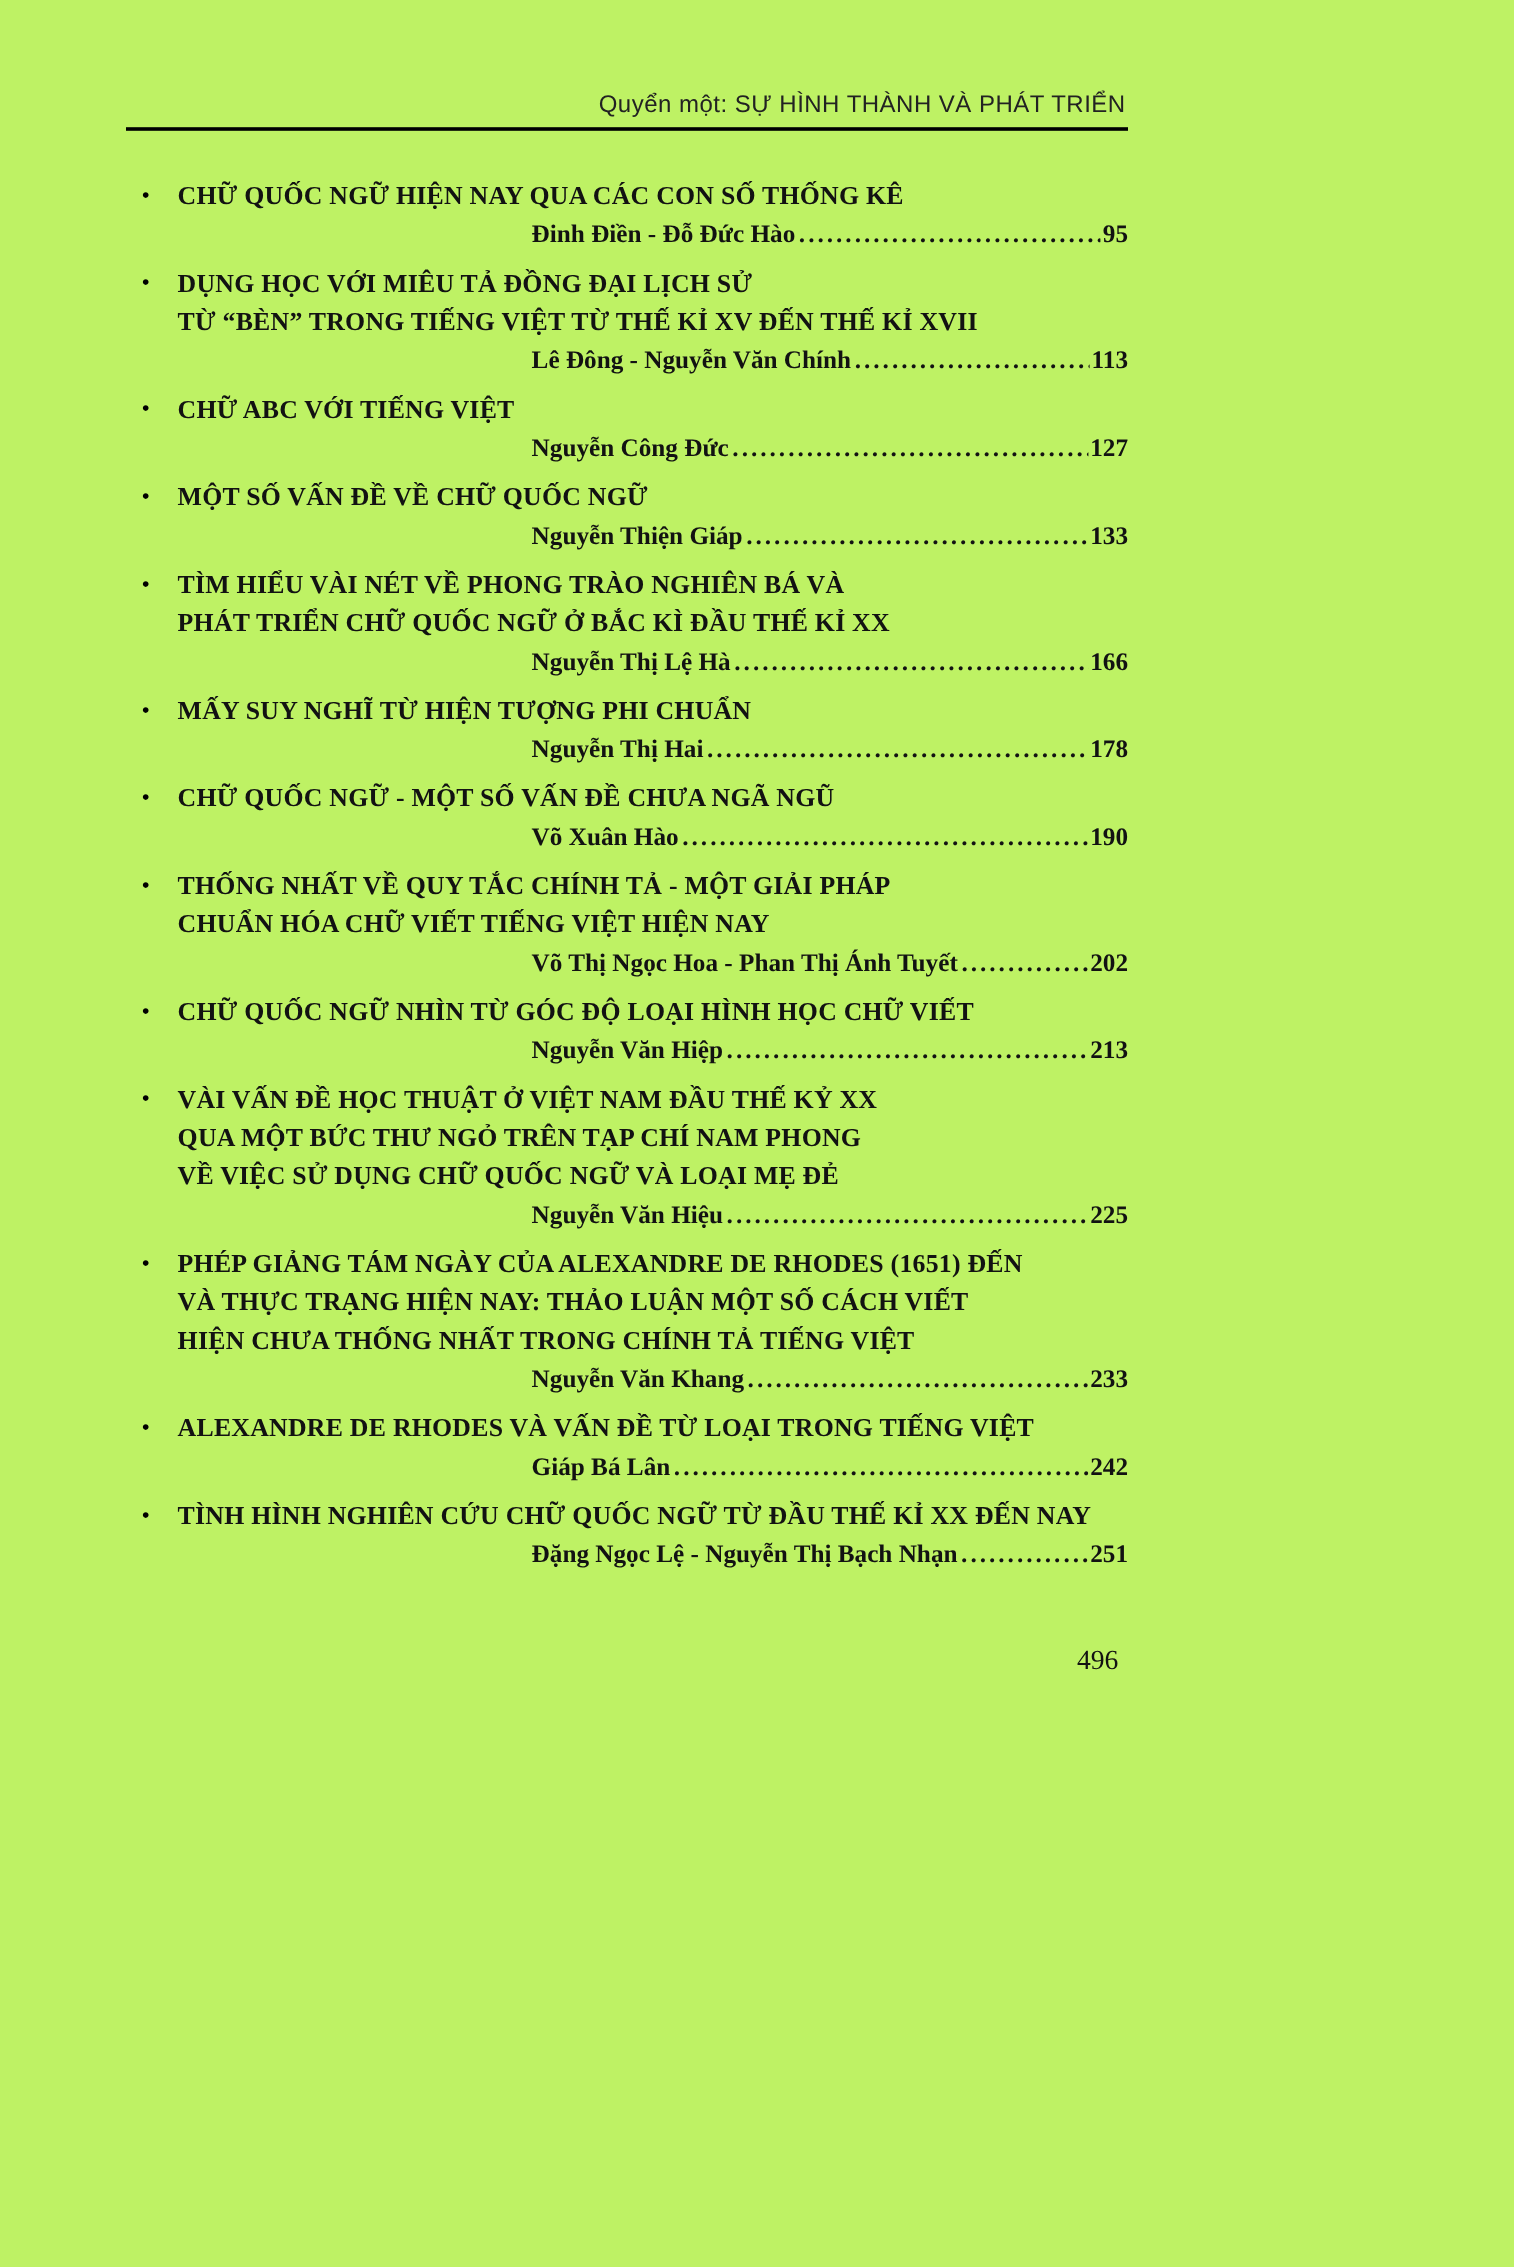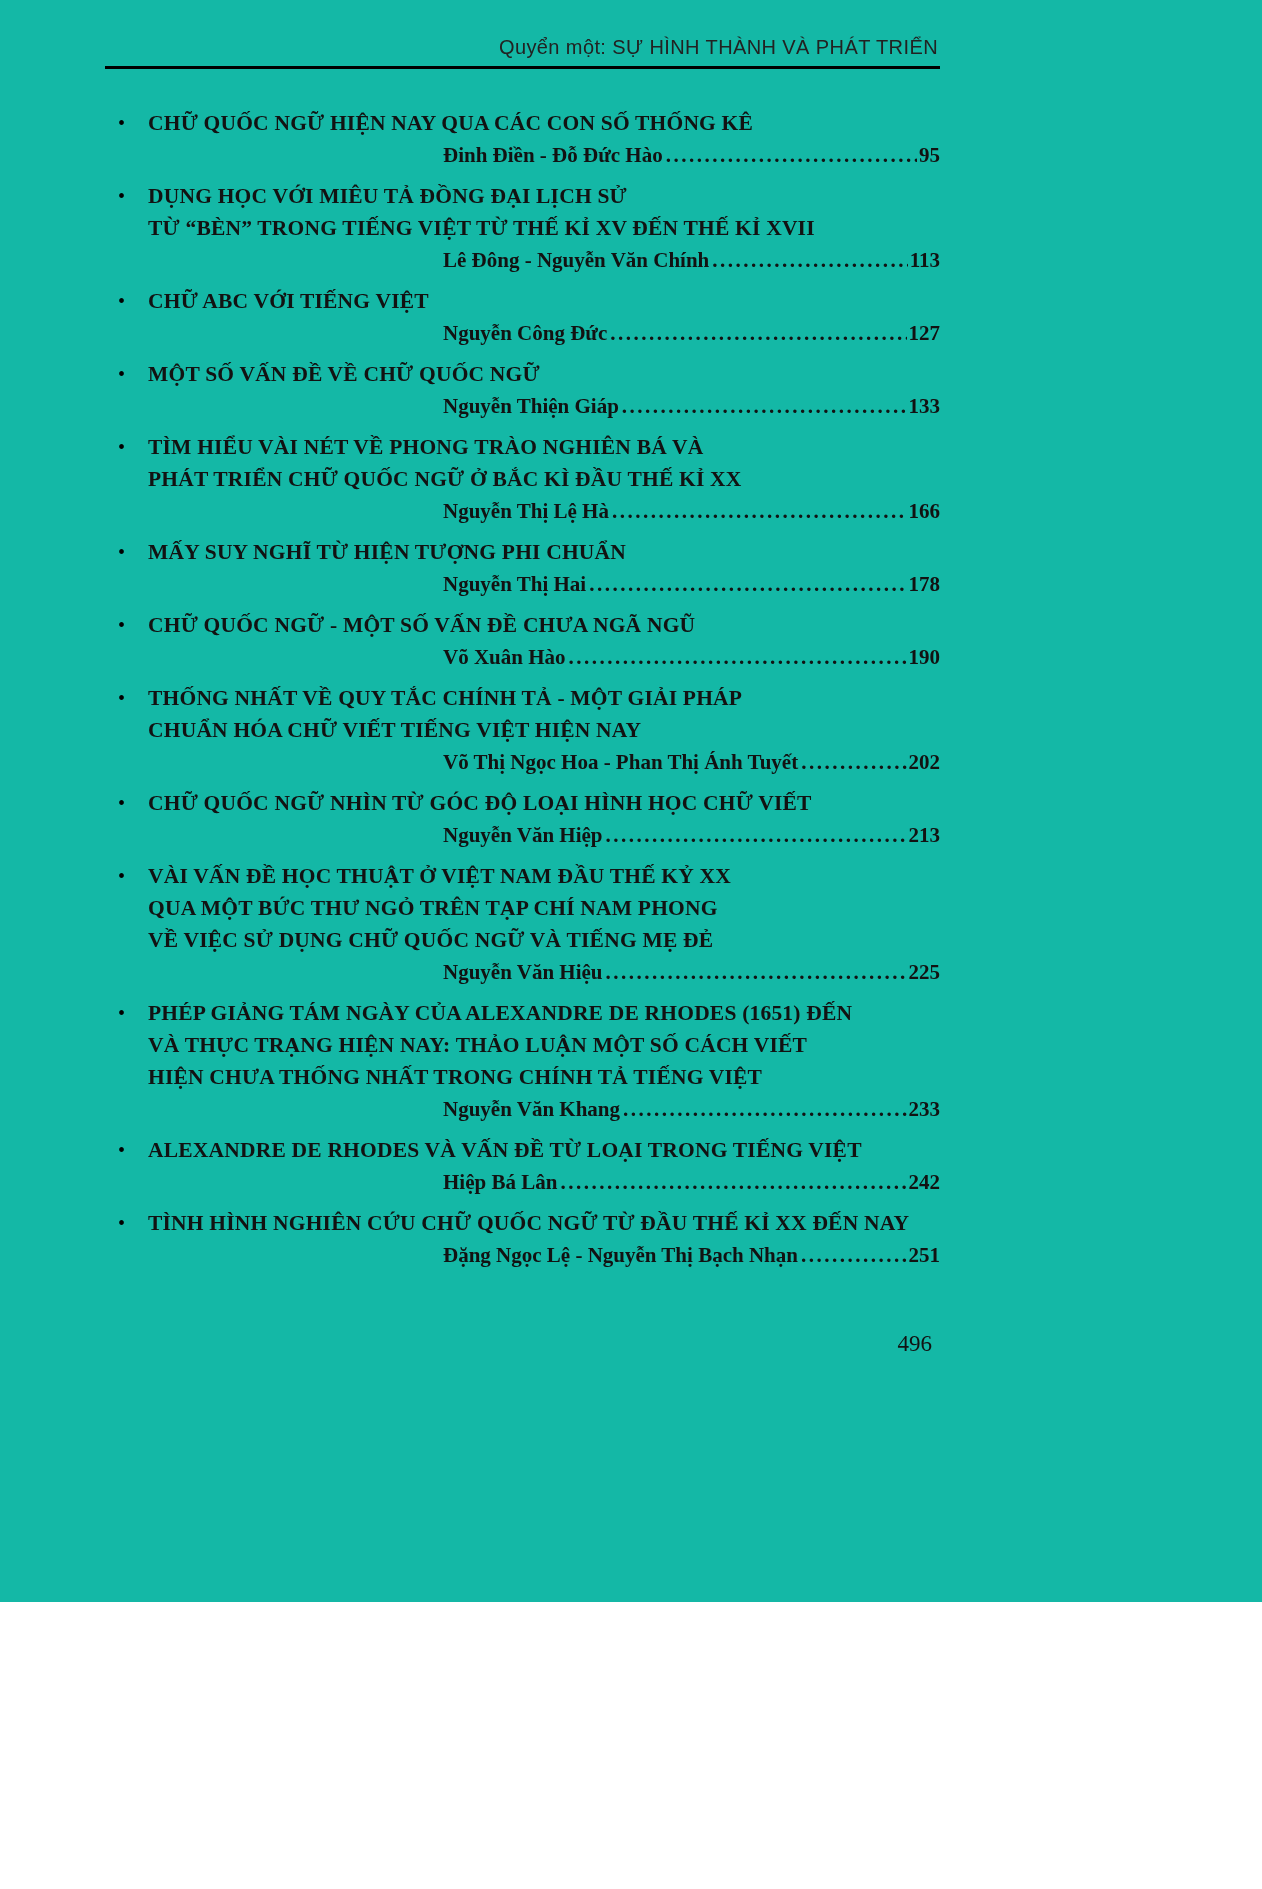--- a/index.html
+++ b/index.html
@@ -1,23 +1,23 @@
 <!DOCTYPE html>
 <html><head>
 <meta charset="utf-8">
 <style>
   * { margin: 0; padding: 0; box-sizing: border-box; }
   html, body { background: #ffffff; }
   .page {
     width: 1262px;
-    height: 1602px;
-    background: #14b8a6;
+    height: 1889px;
+    background: #bef264;
     font-family: "Liberation Serif", serif;
     color: #121212;
-    padding: 36px 322px 0 105px;
+    padding: 76px 322px 0 105px;
     position: relative;
     overflow: hidden;
   }
   .running-header {
     text-align: right;
     font-family: "Liberation Sans", sans-serif;
     font-size: 20px;
     letter-spacing: 0.4px;
     color: #222222;
     padding-bottom: 7px;
@@ -201,21 +201,21 @@
           <span class="leader"></span>
           <span class="page-ref">213</span>
         </div>
       </div>
       <div class="entry">
         <div class="title-row">
           <span class="bullet">•</span>
           <div class="title">
             <div class="title-line">VÀI VẤN ĐỀ HỌC THUẬT Ở VIỆT NAM ĐẦU THẾ KỶ XX</div>
             <div class="title-line">QUA MỘT BỨC THƯ NGỎ TRÊN TẠP CHÍ NAM PHONG</div>
-            <div class="title-line">VỀ VIỆC SỬ DỤNG CHỮ QUỐC NGỮ VÀ TIẾNG MẸ ĐẺ</div>
+            <div class="title-line">VỀ VIỆC SỬ DỤNG CHỮ QUỐC NGỮ VÀ LOẠI MẸ ĐẺ</div>
           </div>
         </div>
         <div class="author-row">
           <span class="authors">Nguyễn Văn Hiệu</span>
           <span class="leader"></span>
           <span class="page-ref">225</span>
         </div>
       </div>
       <div class="entry">
         <div class="title-row">
@@ -233,21 +233,21 @@
         </div>
       </div>
       <div class="entry">
         <div class="title-row">
           <span class="bullet">•</span>
           <div class="title">
             <div class="title-line">ALEXANDRE DE RHODES VÀ VẤN ĐỀ TỪ LOẠI TRONG TIẾNG VIỆT</div>
           </div>
         </div>
         <div class="author-row">
-          <span class="authors">Hiệp Bá Lân</span>
+          <span class="authors">Giáp Bá Lân</span>
           <span class="leader"></span>
           <span class="page-ref">242</span>
         </div>
       </div>
       <div class="entry">
         <div class="title-row">
           <span class="bullet">•</span>
           <div class="title">
             <div class="title-line">TÌNH HÌNH NGHIÊN CỨU CHỮ QUỐC NGỮ TỪ ĐẦU THẾ KỈ XX ĐẾN NAY</div>
           </div>

